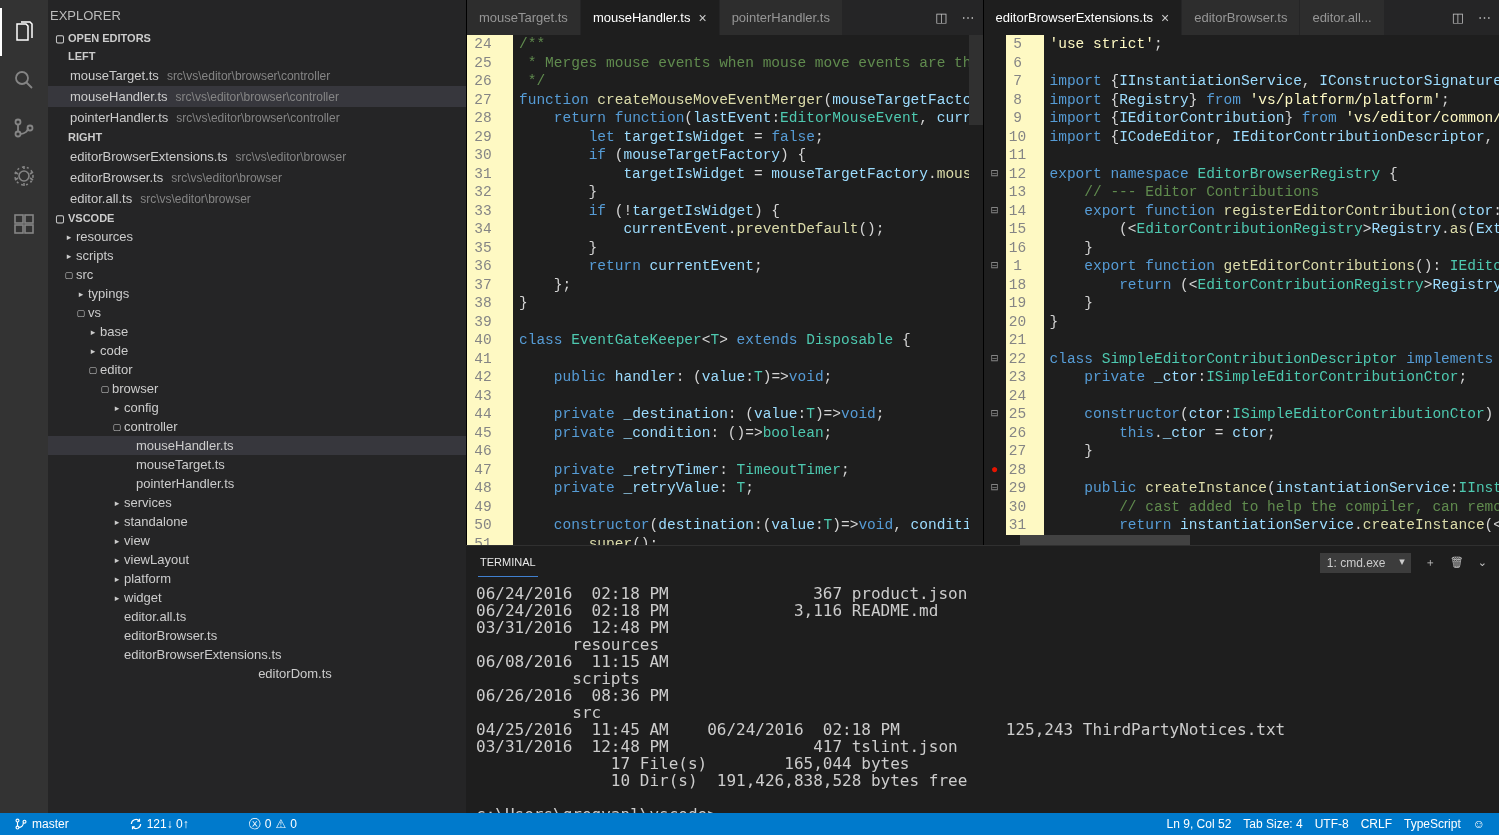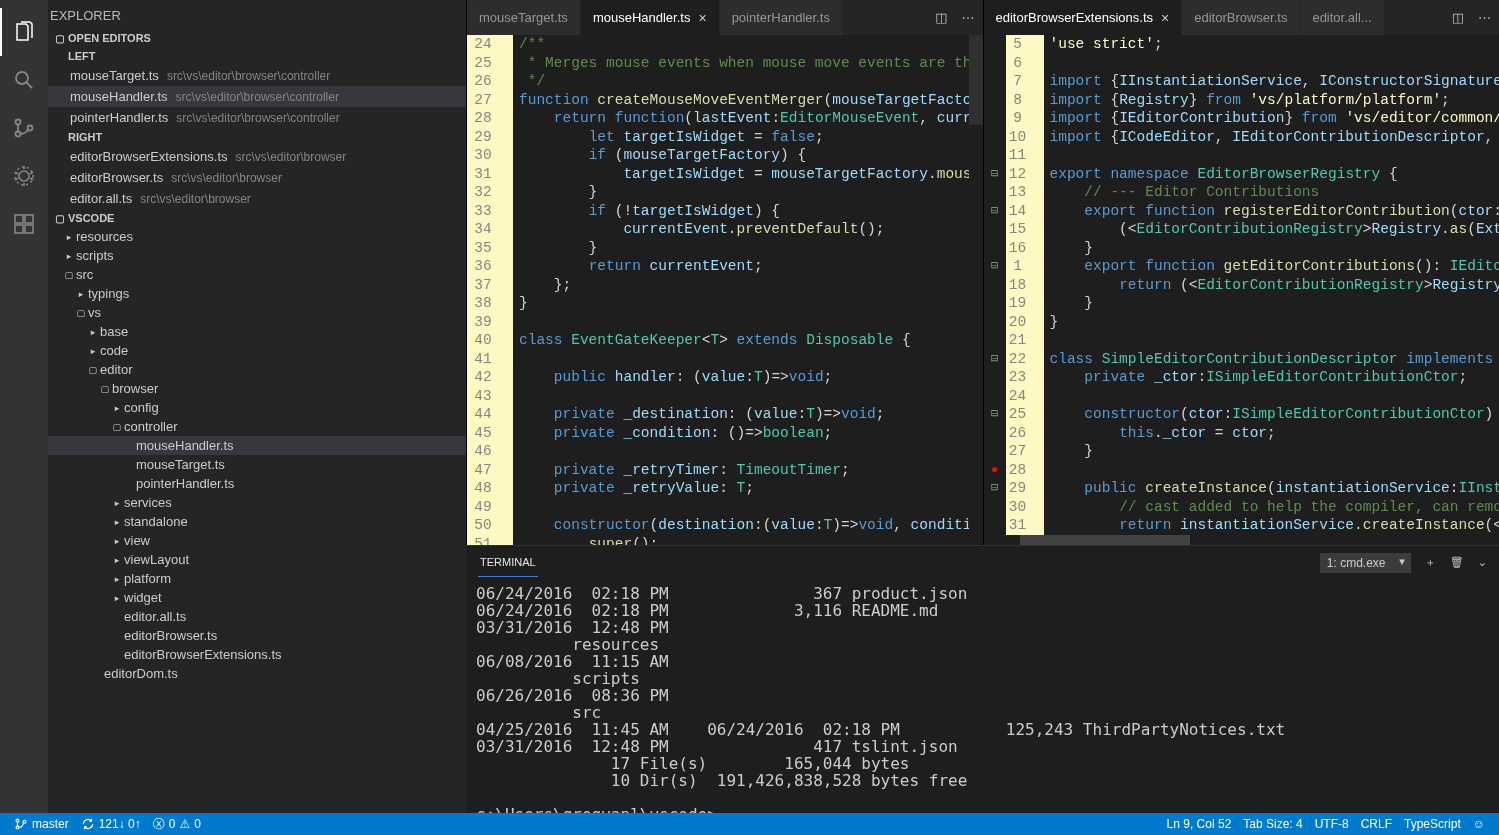--- a/index.html
+++ b/index.html
@@ -183,20 +183,21 @@
 }
 
 .status-bar {
   height: 22px;
   background: #007acc;
   color: #ffffff;
   display: flex;
   align-items: center;
   font-size: 12px;
   padding: 0 8px;
+  gap: 48px;
 }
 .status-bar .sb-item { display: flex; align-items: center; padding: 0 6px; gap: 4px; cursor: pointer; }
 .status-bar .right { margin-left: auto; display: flex; }
 
 
 .hscroll { height: 10px; background: #1e1e1e; position: relative; }
 .hscroll .thumb { position: absolute; left: 36px; height: 10px; width: 170px; background: rgba(121,121,121,.4); }
 </style>
 </head>
 <body>
@@ -371,21 +372,21 @@
           <span class="label">editor.all.ts</span>
         </div>
         <div class="tree-row" style="padding-left: 62px;">
           <span class="chev">&nbsp;</span>
           <span class="label">editorBrowser.ts</span>
         </div>
         <div class="tree-row" style="padding-left: 62px;">
           <span class="chev">&nbsp;</span>
           <span class="label">editorBrowserExtensions.ts</span>
         </div>
-        <div class="tree-row" style="padding-left: 42px;">
+        <div class="tree-row" style="padding-left: 62px; justify-content: center;">
           <span class="chev">&nbsp;</span>
           <span class="label">editorDom.ts</span>
         </div>
       </div>
   </div>
 
   <div class="editor-area">
     <div class="editor-split">
 
       <div class="editor-col">

